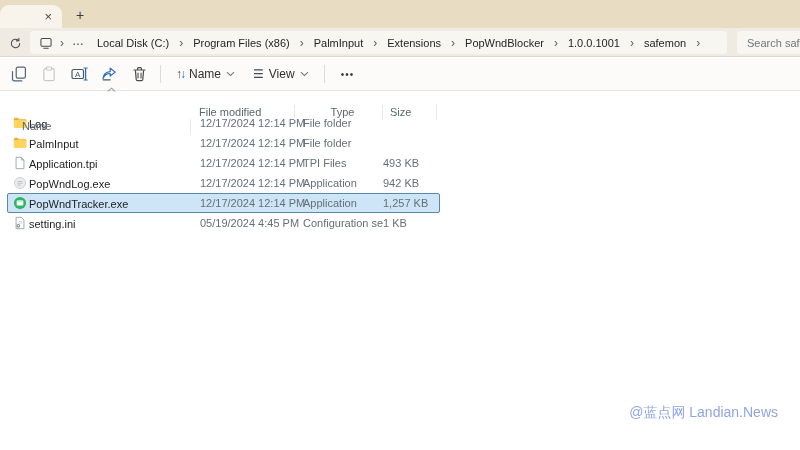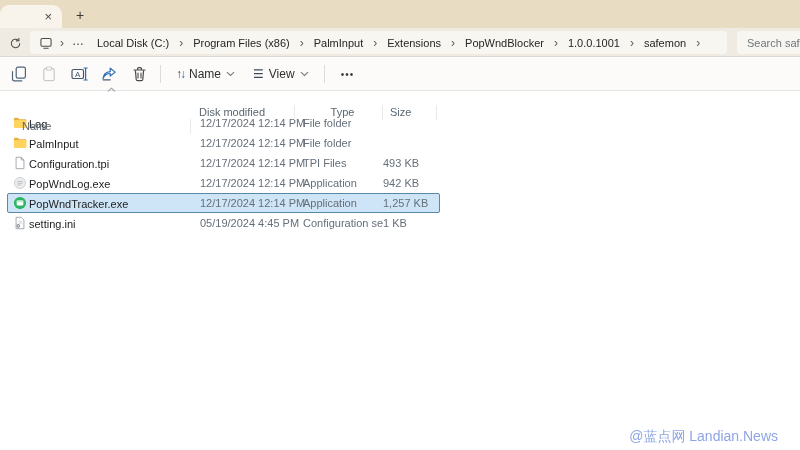--- a/index.html
+++ b/index.html
@@ -71,21 +71,21 @@
   .frow.selected { background:var(--selection_fill,#cde5f7);
     border-color:var(--selection_border,#5b87a9); }
   .c-name { display:flex; align-items:flex-end; gap:2px; padding-left:5px;
     overflow:hidden; white-space:nowrap; }
   .c-name .fi { width:14px; height:14px; flex:0 0 auto; display:flex; }
   .c-date { padding-left:9px; color:#666f79; white-space:nowrap; }
   .c-type { padding-left:8px; color:#666f79; white-space:nowrap; overflow:hidden; }
   .c-size { padding-right:7px; color:#666f79; white-space:nowrap; }
 
   
-  .watermark { position:absolute; right:22px; bottom:4px; font-size:14px;
+  .watermark { position:absolute; right:22px; bottom:28px; font-size:14px;
     color:var(--watermark,#8fa5e5); }
 </style>
 </head>
 <body>
 
 <div class="titlebar">
   <div class="tab">
     <span class="tab-close">×</span>
   </div>
   <div class="newtab">+</div>
@@ -186,21 +186,21 @@
     <span class="more-glyph">•••</span>
   </div>
 </div>
 
 <div class="filepane">
   <div class="lhdr grid" style="position:relative;">
     <svg class="sort-up" width="9" height="6" viewBox="0 0 10 6">
       <polyline points="1,4.6 5,1 9,4.6" fill="none" stroke="#9aa0a6" stroke-width="1.2"></polyline>
     </svg>
     <div class="h-name">Name</div>
-    <div class="h-date">Disk modified</div>
+    <div class="h-date">File modified</div>
     <div class="h-type">Type</div>
     <div class="h-size">Size</div>
   </div>
   <div class="rows" id="rows">
       <div class="frow grid">
         <div class="c-name">
           <span class="fi">
             <svg width="14" height="14" viewBox="0 0 16 16">
               <path d="M1 3.6c0-.9.7-1.6 1.5-1.6h3l1.5 1.6h7c.8 0 1.4.7 1.4 1.5v1H1z" fill="#e9ae3d"></path>
               <rect x="1" y="4.6" width="14.4" height="9" rx="1.3" fill="var(--folder_yellow,#ffd45e)"></rect>
@@ -227,21 +227,21 @@
         <div class="c-size"></div>
       </div>
       <div class="frow grid">
         <div class="c-name">
           <span class="fi">
             <svg width="14" height="14" viewBox="0 0 16 16">
               <path d="M3.5 1.5h6l3 3v10h-9z" fill="#fff" stroke="#9aa0a6" stroke-width="1"></path>
               <path d="M9.5 1.5v3h3" fill="none" stroke="#9aa0a6" stroke-width="1"></path>
             </svg>
           </span>
-          <span>Configuration.tpi</span>
+          <span>Application.tpi</span>
         </div>
         <div class="c-date">12/17/2024 12:14 PM</div>
         <div class="c-type">TPI Files</div>
         <div class="c-size">493 KB</div>
       </div>
       <div class="frow grid">
         <div class="c-name">
           <span class="fi">
             <svg width="14" height="14" viewBox="0 0 16 16">
               <circle cx="8" cy="8" r="6.3" fill="#ecedef" stroke="#c9ccd0" stroke-width="1"></circle>

